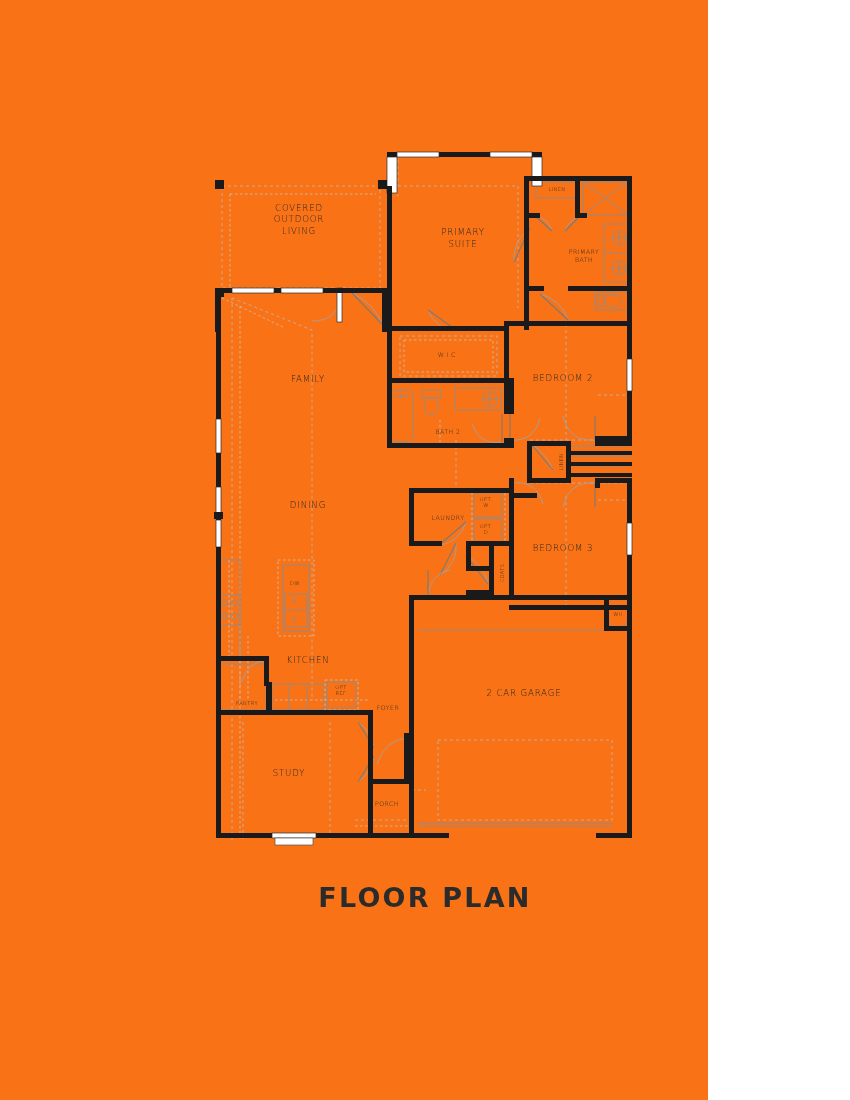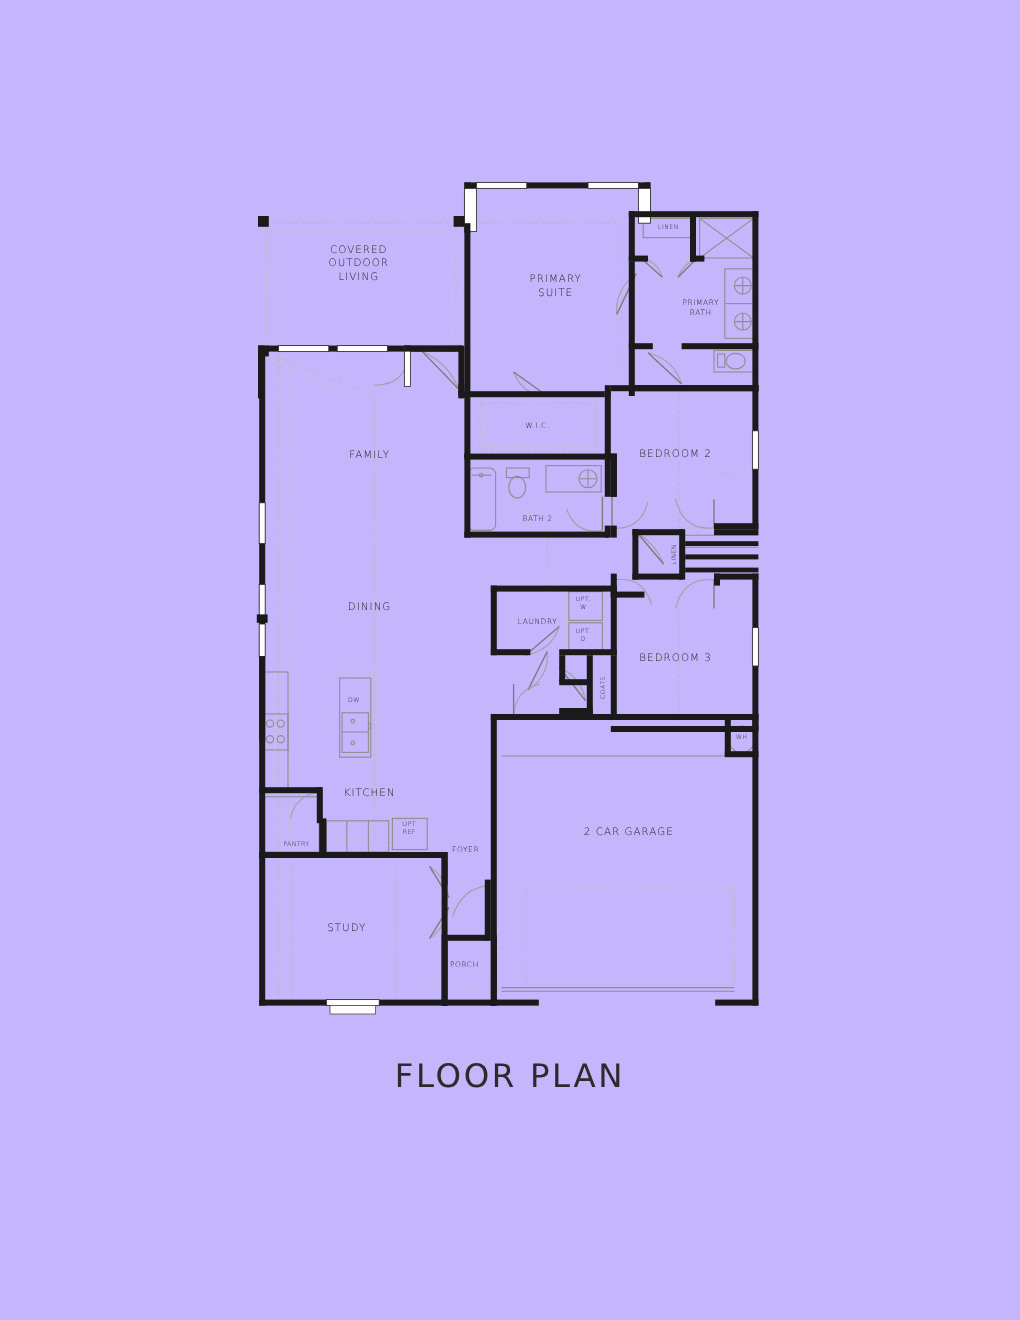--- a/index.html
+++ b/index.html
@@ -1,24 +1,24 @@
 <!DOCTYPE html>
 <html><head>
 <meta charset="utf-8">
 <style>
   html,body{margin:0;padding:0;background:#ffffff;}
   body{width:850px;height:1100px;font-family:"Liberation Sans",sans-serif;color:#231f20;}
-  #page{position:relative;width:850px;height:1100px;overflow:hidden;background:#c4b5fd;}
+  #page{position:relative;width:708px;height:1100px;overflow:hidden;background:#f97316;}
   #plan{position:absolute;left:0;top:0;width:850px;height:1100px;}
   #title{position:absolute;left:0;top:882px;width:850px;text-align:center;}
   #title span{
     font-family:"DejaVu Sans",sans-serif;
     font-size:27px;
     letter-spacing:2.2px;
-    font-weight:400;
+    font-weight:700;
     color:#2b2b2b;
   }
   svg{display:block;}
   .wall{fill:#1a1a1a;}
   .fixline{stroke:#8d8d8d;stroke-width:0.9;fill:none;}
   .dash{stroke:#b9b9b9;stroke-width:0.8;fill:none;stroke-dasharray:3 3;}
   .dashd{stroke:#c4c4c4;stroke-width:0.8;fill:none;stroke-dasharray:2.5 2.5;}
   .swing{stroke:#a0a0a0;stroke-width:0.9;fill:none;}
   .doorleaf{stroke:#7a7a7a;stroke-width:1.1;fill:none;}
   .rmlabel{font-family:"DejaVu Sans",sans-serif;fill:#262626;font-weight:300;text-anchor:middle;}

